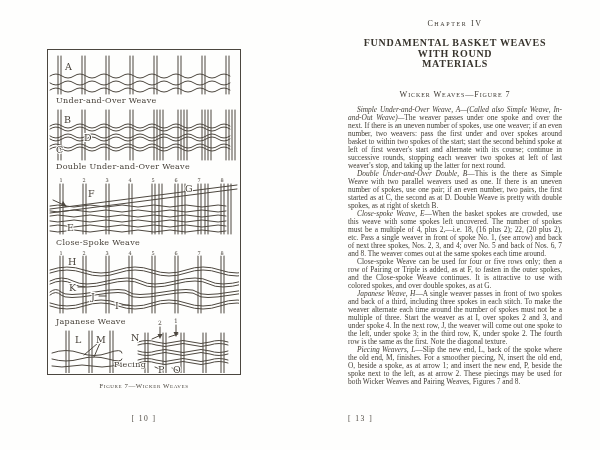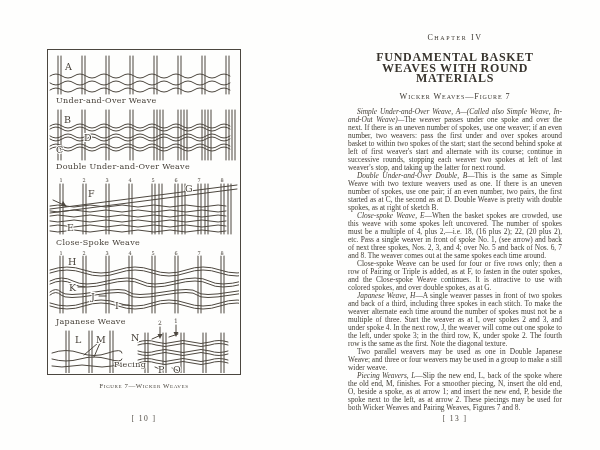--- a/index.html
+++ b/index.html
@@ -6,36 +6,36 @@
   .spread{position:relative;width:600px;height:450px;background:#fefefd;overflow:hidden;
           font-family:"Liberation Serif",serif;color:#3e3a33;}
   
   .fig-box{position:absolute;left:47px;top:49px;width:194px;height:326px;
            border:1.4px solid #4b463f;background:#fefefd;box-sizing:border-box;}
   .fig-box svg{display:block;}
   .fig-caption{position:absolute;left:47px;top:382px;width:194px;text-align:center;
                font-variant:small-caps;font-size:6.8px;letter-spacing:.6px;color:#4a453d;}
   .pagenum{position:absolute;top:414px;font-size:7.5px;letter-spacing:1.5px;color:#4a453d;}
   .pagenum.left{left:47px;width:194px;text-align:center;}
-  .pagenum.right{left:348px;width:214px;text-align:center;}
+  .pagenum.right{left:348px;width:214px;}
   
   .lbl{font-family:"DejaVu Serif",serif;font-size:9.5px;fill:#433d35;
        paint-order:stroke;stroke:#fefefd;stroke-width:2px;}
   .cap{font-family:"DejaVu Serif",serif;font-size:8px;fill:#453f37;letter-spacing:.3px;
        paint-order:stroke;stroke:#fefefd;stroke-width:1.5px;}
   .num{font-family:"DejaVu Serif",serif;font-size:5px;fill:#433d35;
        paint-order:stroke;stroke:#fefefd;stroke-width:1px;}
   .num2{font-family:"DejaVu Serif",serif;font-size:6px;fill:#433d35;
        paint-order:stroke;stroke:#fefefd;stroke-width:1px;}
   
-  .right-col{position:absolute;left:348px;top:33px;width:214px;}
+  .right-col{position:absolute;left:348px;top:19px;width:214px;}
   .chapter{text-align:center;font-variant:small-caps;font-size:8px;letter-spacing:1.6px;
            margin:0 0 10px;color:#3e3a33;}
-  .title{text-align:center;font-weight:bold;font-size:12px;letter-spacing:.7px;
-         line-height:10.5px;margin:0 0 8px;color:#38342d;}
+  .title{text-align:center;font-weight:bold;font-size:10px;letter-spacing:.7px;
+         line-height:10.5px;margin:0 0 20px;color:#38342d;}
   .subtitle{text-align:center;font-variant:small-caps;font-size:8.2px;letter-spacing:.9px;
             margin:0 0 7px;color:#3e3a33;}
   .body p{margin:0;font-size:7.4px;line-height:8px;text-align:justify;text-indent:9px;
           color:#413c34;}
   .body i{font-style:italic;}
 </style>
 </head>
 <body>
 
 <div class="spread">
@@ -125,23 +125,22 @@
 
   <div class="right-col">
     <div class="chapter">Chapter IV</div>
     <div class="title">
       <span>FUNDAMENTAL BASKET WEAVES WITH ROUND</span><br>
       <span>MATERIALS</span>
     </div>
     <div class="subtitle">Wicker Weaves—Figure 7</div>
     <div class="body">
       <p><i>Simple Under-and-Over Weave, A—(Called also Simple Weave, In-and-Out Weave)—</i><span>The weaver passes under one spoke and over the next. If there is an uneven number of spokes, use one weaver; if an even number, two weavers: pass the first under and over spokes around basket to within two spokes of the start; start the second behind spoke at left of first weaver's start and alternate with its course; continue in successive rounds, stopping each weaver two spokes at left of last weaver's stop, and taking up the latter for next round.</span></p>
-      <p><i>Double Under-and-Over Double, B</i><span>—This is the same as Simple Weave with two texture weavers used as one. If there is an uneven number of spokes, use one pair; if an even number, two pairs, the first started as at C, the second as at D. Double Weave is pretty with double spokes, as at right of sketch B.</span></p>
+      <p><i>Double Under-and-Over Double, B</i><span>—This is the there as Simple Weave with two parallel weavers used as one. If there is an uneven number of spokes, use one pair; if an even number, two pairs, the first started as at C, the second as at D. Double Weave is pretty with double spokes, as at right of sketch B.</span></p>
       <p><i>Close-spoke Weave, E</i><span>—When the basket spokes are crowded, use this weave with some spokes left uncovered. The number of spokes must be a multiple of 4, plus 2,—i.e. 18, (16 plus 2); 22, (20 plus 2), etc. Pass a single weaver in front of spoke No. 1, (see arrow) and back of next three spokes, Nos. 2, 3, and 4; over No. 5 and back of Nos. 6, 7 and 8. The weaver comes out at the same spokes each time around.</span></p>
       <p><i></i><span>Close-spoke Weave can be used for four or five rows only; then a row of Pairing or Triple is added, as at F, to fasten in the outer spokes, and the Close-spoke Weave continues. It is attractive to use with colored spokes, and over double spokes, as at G.</span></p>
       <p><i>Japanese Weave, H</i><span>—A single weaver passes in front of two spokes and back of a third, including three spokes in each stitch. To make the weaver alternate each time around the number of spokes must not be a multiple of three. Start the weaver as at I, over spokes 2 and 3, and under spoke 4. In the next row, J, the weaver will come out one spoke to the left, under spoke 3; in the third row, K, under spoke 2. The fourth row is the same as the first. Note the diagonal texture.</span></p>
-      <p><i></i><span>Two parallel weavers may be used as one in Double Japanese Weave; and three or four weavers may be used in a group to make a still wider weave.</span></p>
       <p><i>Piecing Weavers, L</i><span>—Slip the new end, L, back of the spoke where the old end, M, finishes. For a smoother piecing, N, insert the old end, O, beside a spoke, as at arrow 1; and insert the new end, P, beside the spoke next to the left, as at arrow 2. These piecings may be used for both Wicker Weaves and Pairing Weaves, Figures 7 and 8.</span></p>
     </div>
   </div>
   <div class="pagenum right">[ 13 ]</div>
 
 </div>
 
 </body></html>

